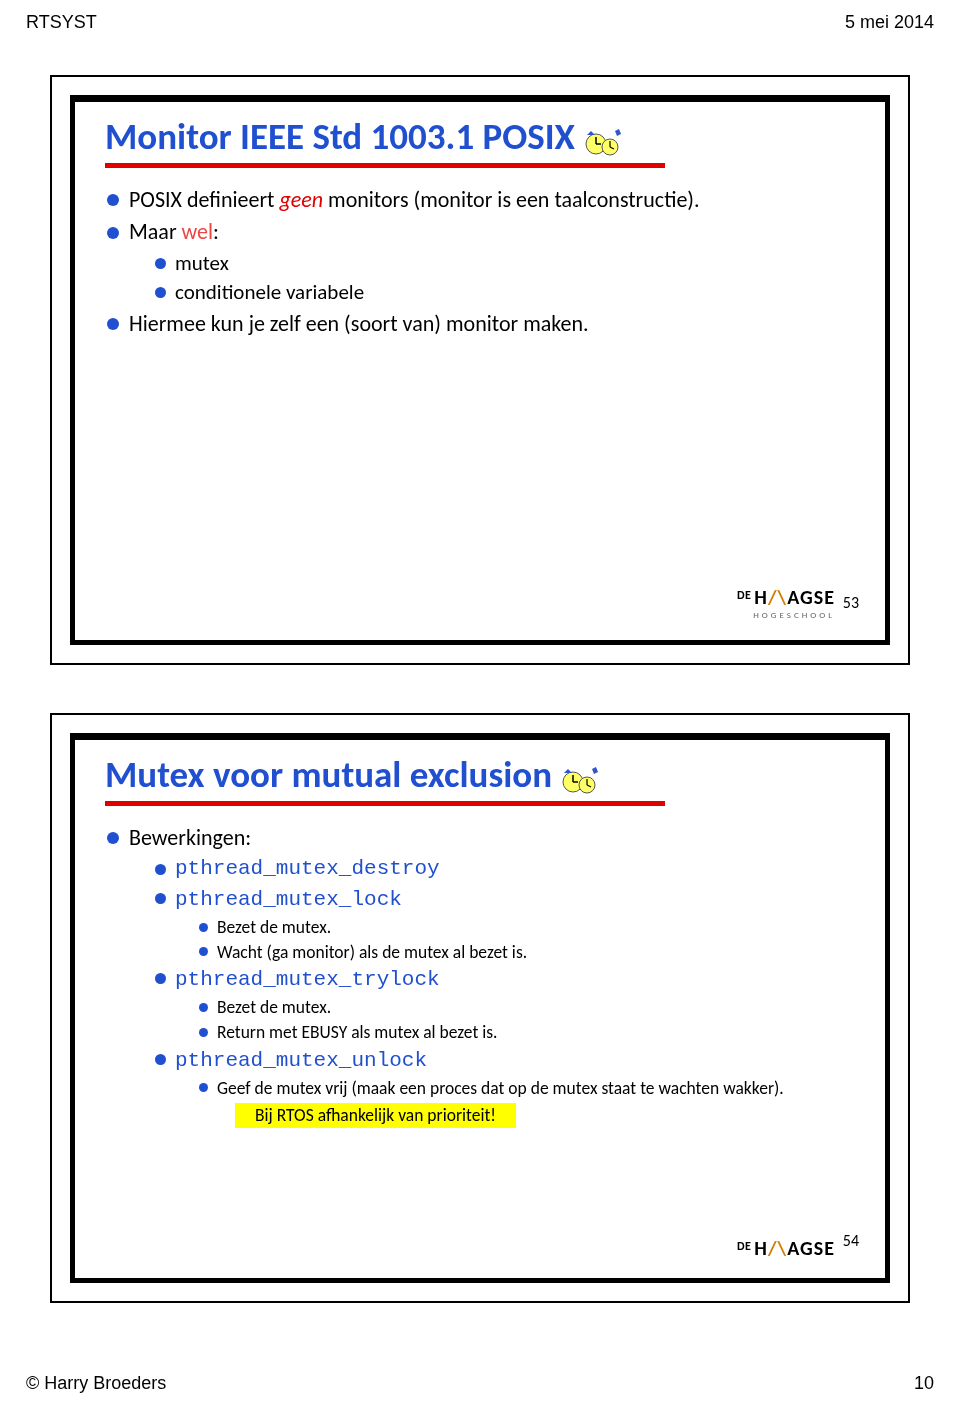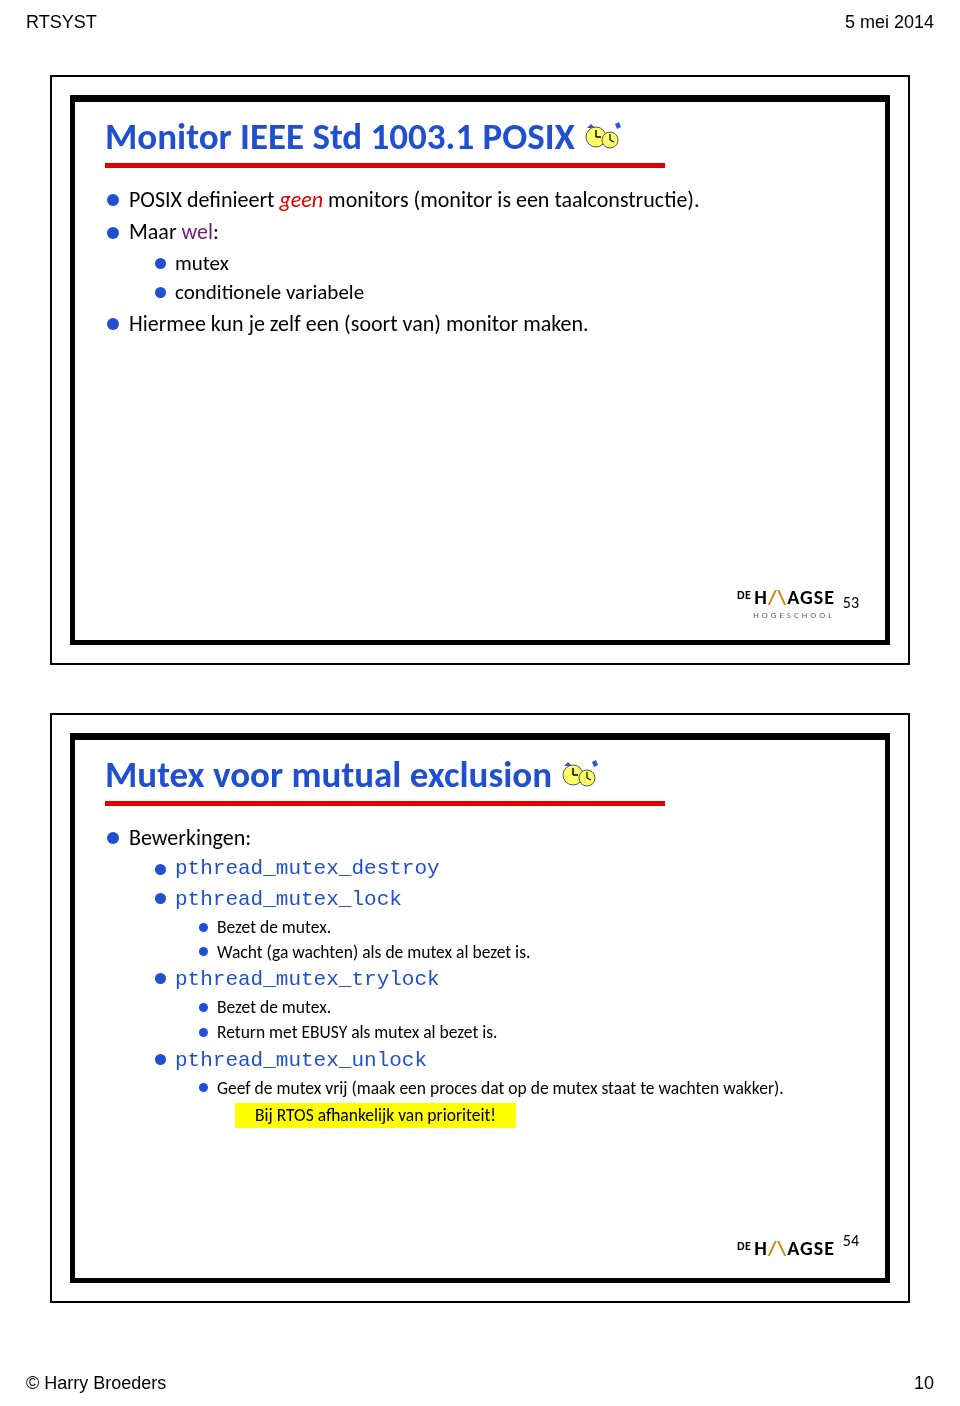--- a/index.html
+++ b/index.html
@@ -34,21 +34,21 @@
   .slide-inner {
     margin: 18px;
     border: 5px solid #000;
     border-top-width: 7px;
     height: calc(100% - 36px);
     padding: 12px 30px 18px 30px;
     position: relative;
   }
   .slide-title-row {
     display: flex;
-    align-items: center;
+    align-items: flex-end;
     gap: 10px;
     margin-bottom: 0px;
   }
   .slide-title {
     font-size: 37px;
     font-weight: 700;
     color: #2050d0;
   }
   .red-rule {
     height: 5px;
@@ -117,21 +117,21 @@
     content: "";
     position: absolute;
     left: 2px;
     top: 0.38em;
     width: 9px;
     height: 9px;
     background: #2050d0;
     border-radius: 50%;
   }
   .geen { color: #e00000; font-style: italic; }
-  .wel { color: #701a75; }
+  .wel { color: #ef4444; }
   .code { font-family: "Courier New", monospace; color: #2050d0; }
   .slide-num {
     position: absolute;
     right: 26px;
     bottom: 28px;
     font-size: 16px;
     color: #000;
   }
   .logo {
     position: absolute;
@@ -241,21 +241,21 @@
 
       <ul class="b1">
         <li>
           <span>Bewerkingen:</span>
           <ul class="b2">
             <li class="code">pthread_mutex_destroy</li>
             <li>
               <span class="code">pthread_mutex_lock</span>
               <ul class="b3">
                 <li>Bezet de mutex.</li>
-                <li>Wacht (ga wachten) als de mutex al bezet is.</li>
+                <li>Wacht (ga monitor) als de mutex al bezet is.</li>
               </ul>
             </li>
             <li>
               <span class="code">pthread_mutex_trylock</span>
               <ul class="b3">
                 <li>Bezet de mutex.</li>
                 <li>Return met EBUSY als mutex al bezet is.</li>
               </ul>
             </li>
             <li>

